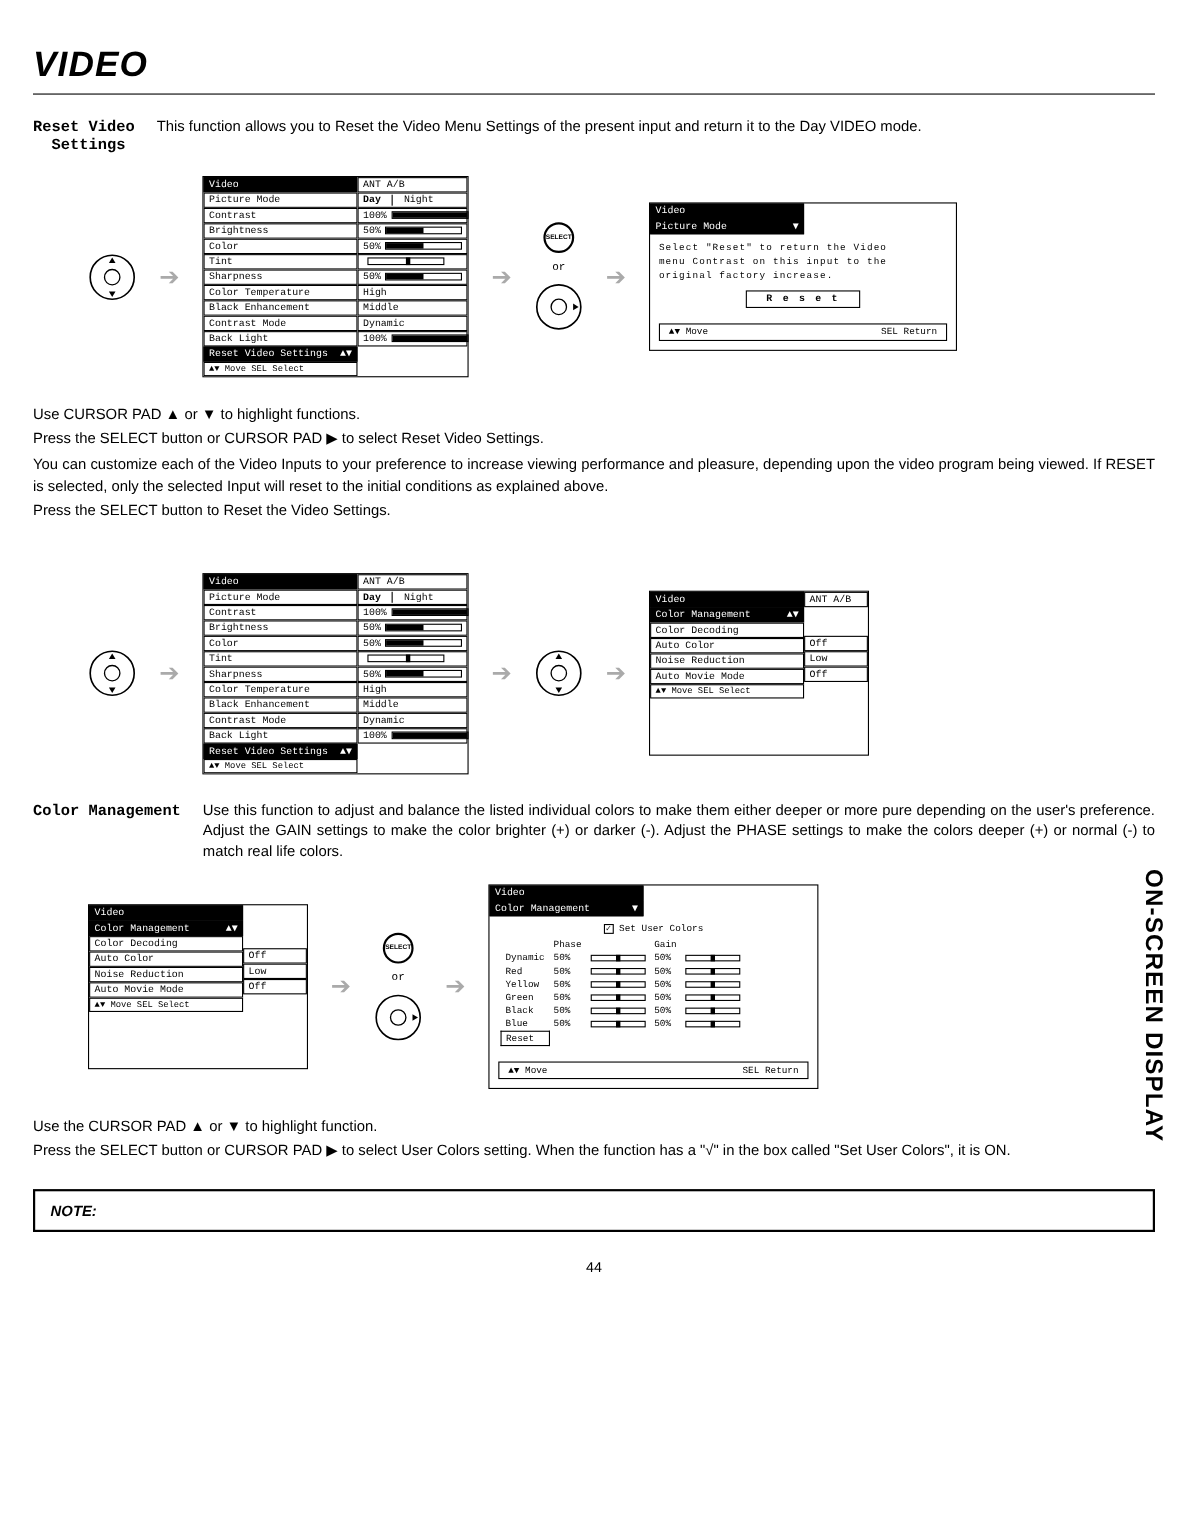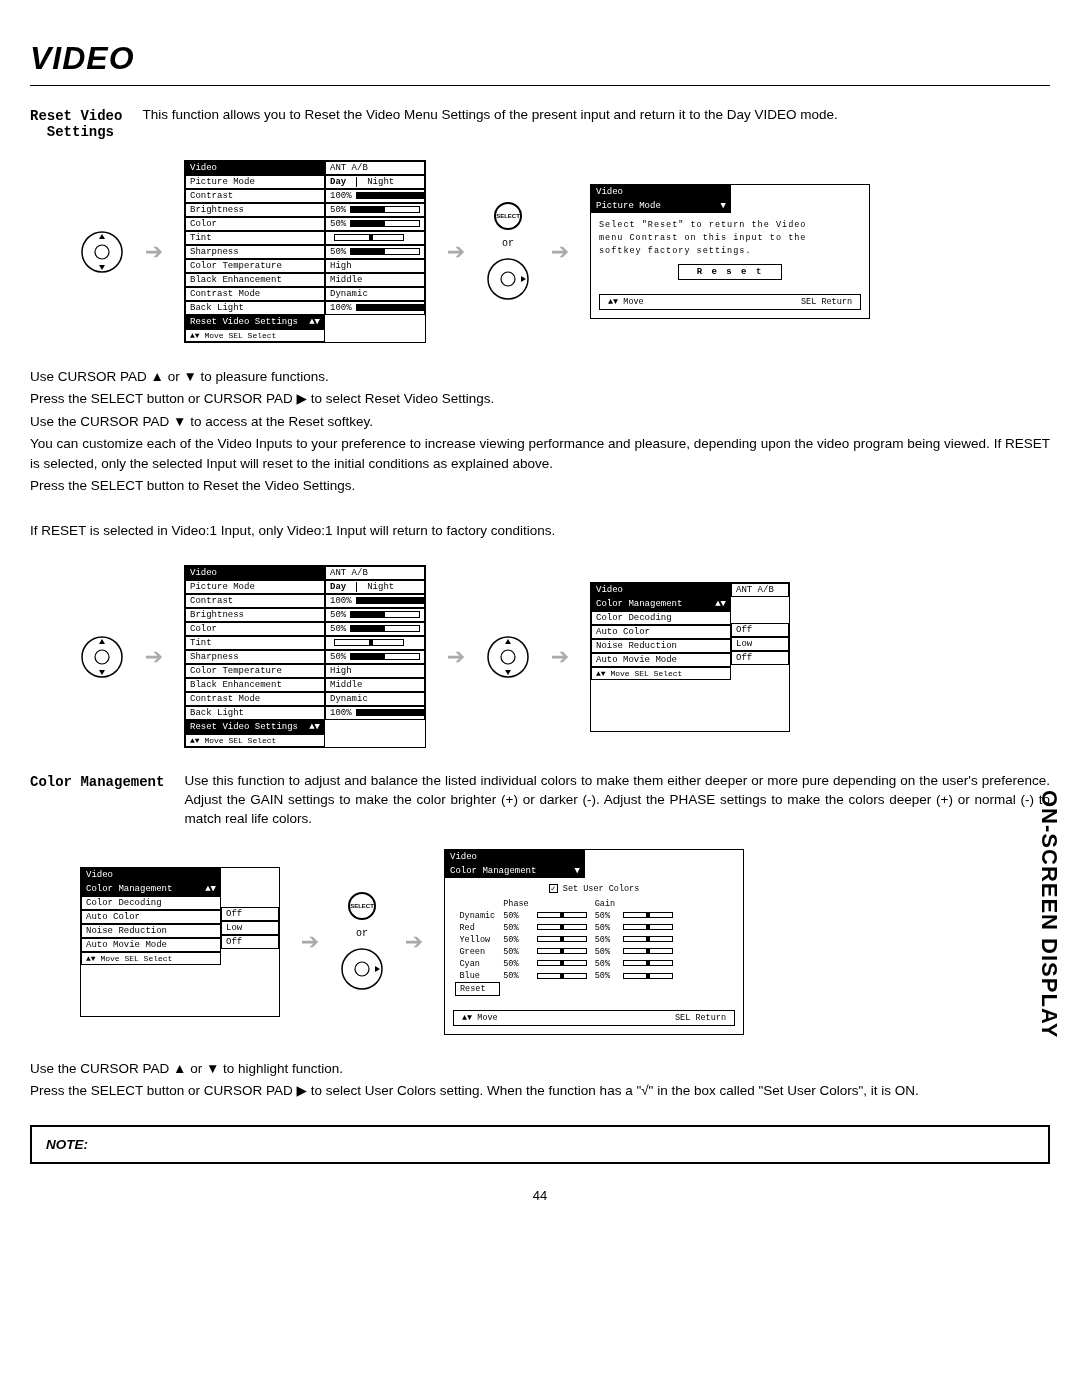--- a/index.html
+++ b/index.html
@@ -128,38 +128,36 @@
       </div>
     <div class="osd-row">
         <div class="osd-cell hl w140" style="display:flex;justify-content:space-between;">
           <span>Picture Mode</span>
           <span>▼</span>
         </div>
       </div>
     <div class="reset-body">
       <p>Select  "Reset"  to  return  the  Video</p>
       <p>menu  Contrast  on  this  input  to  the</p>
-      <p>softkey  factory  settings.</p>
+      <p>original  factory  increase.</p>
       <div style="text-align:center;"><span class="reset-btn">R e s e t</span></div>
     </div>
     <div class="reset-footer">
       <span>▲▼ Move</span>
       <span>SEL Return</span>
     </div>
   </div>
 </div>
 
 <div class="instructions" id="instr1">
-    <p>Use CURSOR PAD ▲ or ▼ to pleasure functions.</p>
+    <p>Use CURSOR PAD ▲ or ▼ to highlight functions.</p>
     <p>Press the SELECT button or CURSOR PAD ▶ to select Reset Video Settings.</p>
-    <p>Use the CURSOR PAD ▼ to access at the Reset softkey.</p>
     <p>You can customize each of the Video Inputs to your preference to increase viewing performance and pleasure, depending upon the video program being viewed. If RESET is selected, only the selected Input will reset to the initial conditions as explained above.</p>
     <p>Press the SELECT button to Reset the Video Settings.</p>
     <p>&nbsp;</p>
-    <p>If RESET is selected in Video:1 Input, only Video:1 Input will return to factory conditions.</p>
   </div>
 
 <div class="diagram-row">
   <div class="dpad">
     <svg viewBox="0 0 44 44">
         <circle cx="22" cy="22" r="20" fill="none" stroke="#000" stroke-width="1.5"></circle>
         <circle cx="22" cy="22" r="7" fill="none" stroke="#000" stroke-width="1.2"></circle>
         <polygon points="22,4 19,9 25,9" fill="#000"></polygon>
         <polygon points="22,40 19,35 25,35" fill="#000"></polygon>
       </svg>
@@ -326,21 +324,21 @@
               <td><span class="mini-bar"><span class="mk"></span></span></td>
             </tr>
             <tr>
               <td>Green</td>
               <td>50%</td>
               <td><span class="mini-bar"><span class="mk"></span></span></td>
               <td>50%</td>
               <td><span class="mini-bar"><span class="mk"></span></span></td>
             </tr>
             <tr>
-              <td>Cyan</td>
+              <td>Black</td>
               <td>50%</td>
               <td><span class="mini-bar"><span class="mk"></span></span></td>
               <td>50%</td>
               <td><span class="mini-bar"><span class="mk"></span></span></td>
             </tr>
             <tr>
               <td>Blue</td>
               <td>50%</td>
               <td><span class="mini-bar"><span class="mk"></span></span></td>
               <td>50%</td>

